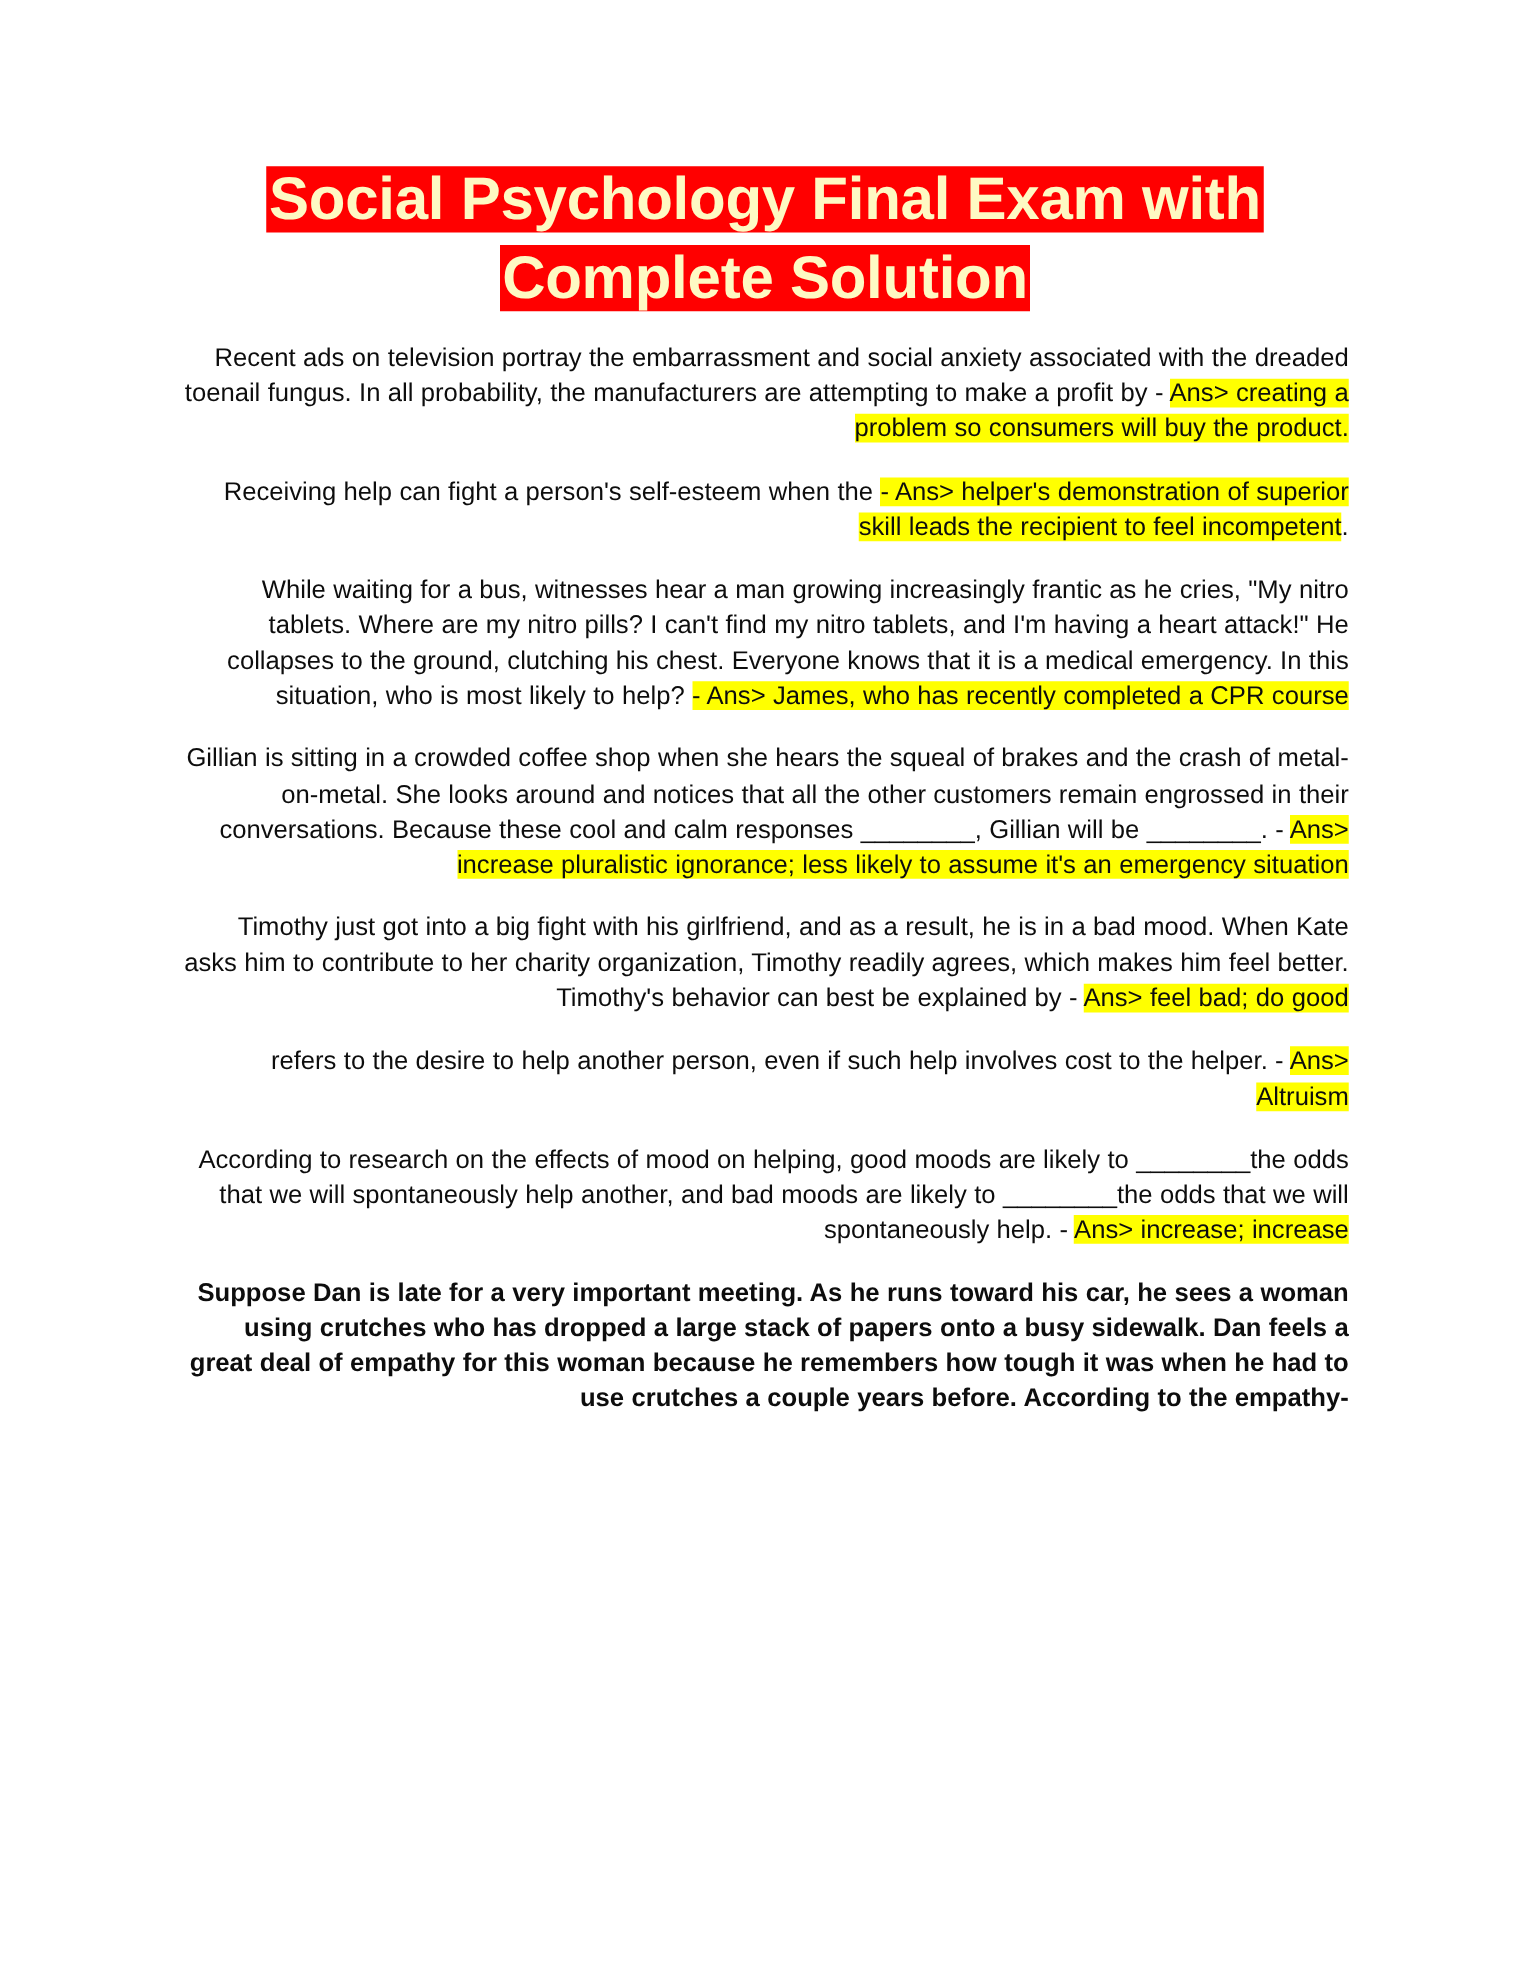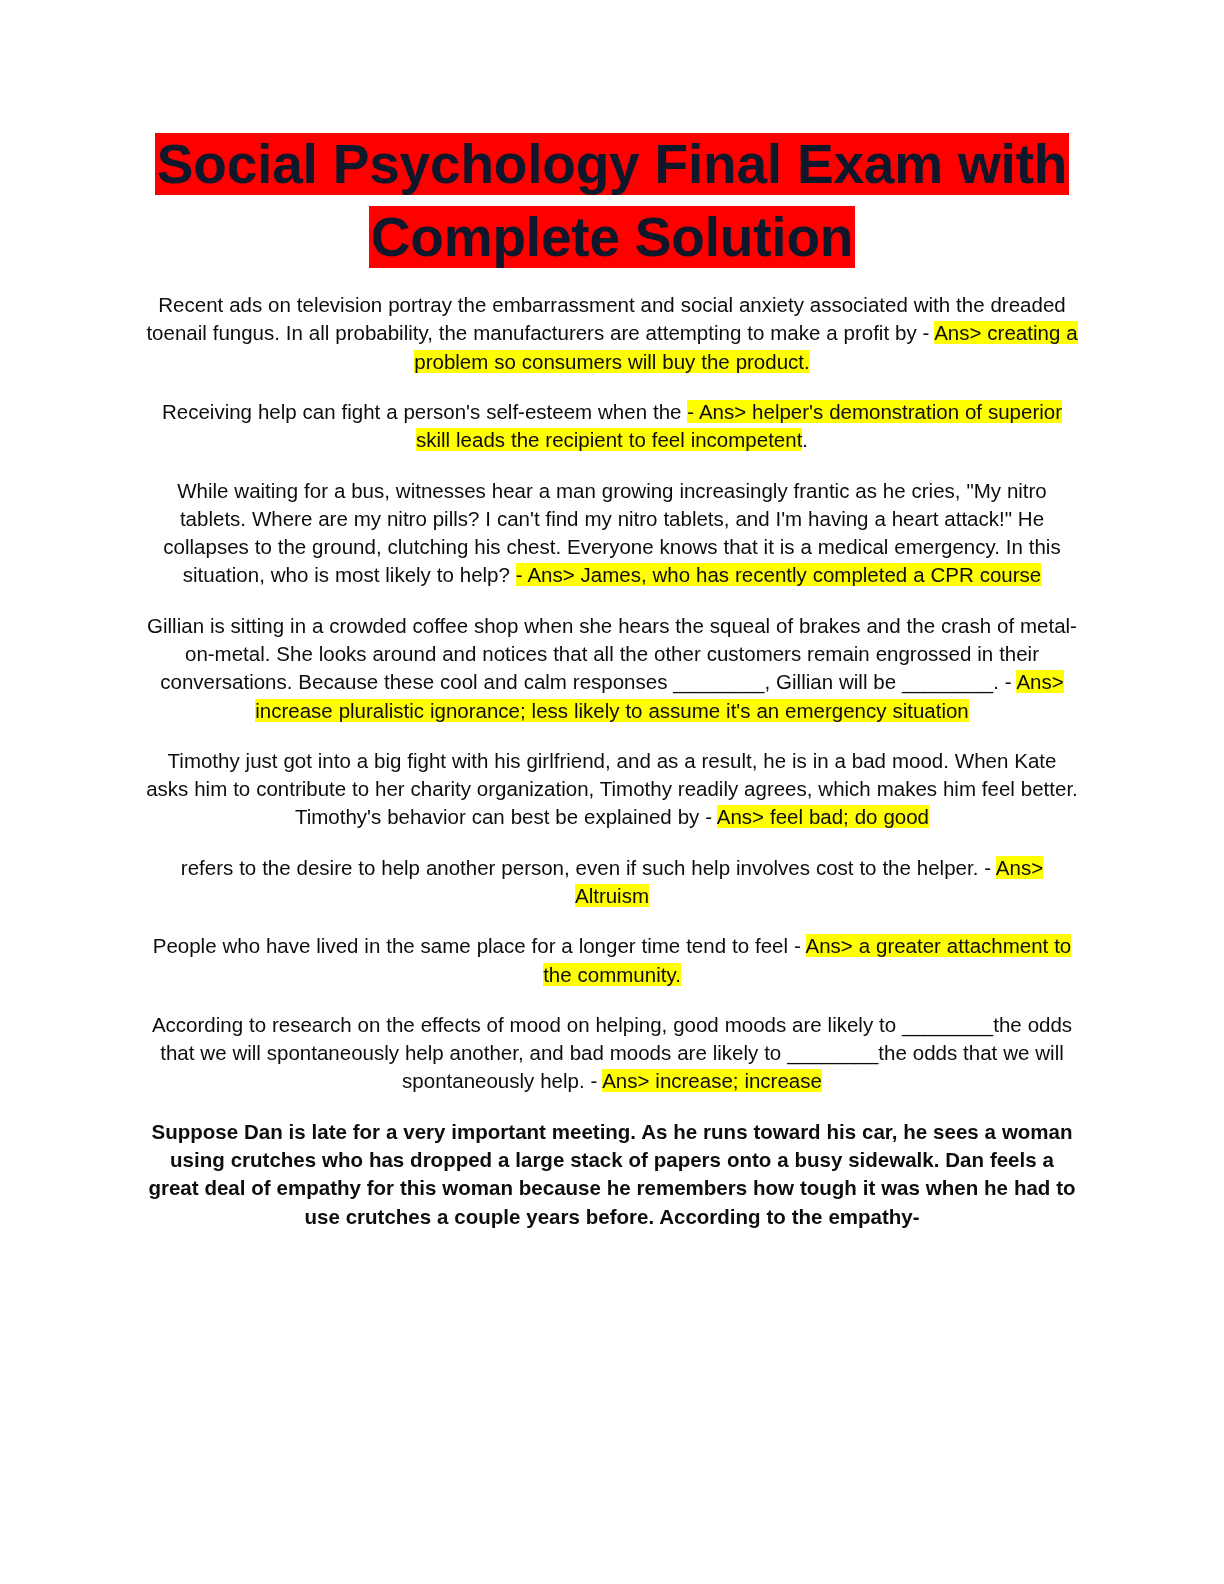--- a/index.html
+++ b/index.html
@@ -19,36 +19,36 @@
     width: 1224px;
     height: 1584px;
     box-sizing: border-box;
     padding: 128px 145px 0 145px;
   }
   .title-block {
     text-align: center;
     margin: 0 0 18px 0;
   }
   .title-line {
-    font-size: 55px;
+    font-size: 48px;
     font-weight: bold;
     line-height: 1.32;
-    color: #0f172a;
+    color: #fef9c3;
     letter-spacing: -0.2px;
   }
   .title-line span.hl-red {
     background: #ff0000;
     padding: 0 2px;
   }
   .body-text {
     font-size: 20.5px;
     line-height: 1.38;
     color: #0d0d0d;
     margin: 0 0 22px 0;
-    text-align: center;
+    text-align: right;
     word-spacing: 0.2px;
   }
   .body-text:last-child { margin-bottom: 0; font-weight: bold; }
   .hl {
     background: #ffff00;
   }
 </style>
 </head>
 <body>
 
@@ -80,23 +80,20 @@
   </p>
 
   <p class="body-text">
     <span>Timothy just got into a big fight with his girlfriend, and as a result, he is in a bad mood. When Kate asks him to contribute to her charity organization, Timothy readily agrees, which makes him feel better. Timothy's behavior can best be explained by - </span><span class="hl">Ans&gt; feel bad; do good</span><span></span>
   </p>
 
   <p class="body-text">
     <span>refers to the desire to help another person, even if such help involves cost to the helper. - </span><span class="hl">Ans&gt; Altruism</span><span></span>
   </p>
 
-  <p class="body-text">
-    <span>People who have lived in the same place for a longer time tend to feel - </span><span class="hl">Ans&gt; a greater attachment to the community.</span><span></span>
-  </p>
 
   <p class="body-text">
     <span>According to research on the effects of mood on helping, good moods are likely to ________the odds that we will spontaneously help another, and bad moods are likely to ________the odds that we will spontaneously help. - </span><span class="hl">Ans&gt; increase; increase</span><span></span>
   </p>
 
 
   <p class="body-text">
     <span>Suppose Dan is late for a very important meeting. As he runs toward his car, he sees a woman using crutches who has dropped a large stack of papers onto a busy sidewalk. Dan feels a great deal of empathy for this woman because he remembers how tough it was when he had to use crutches a couple years before. According to the empathy-</span><span class="hl"></span><span></span>
   </p>
 

